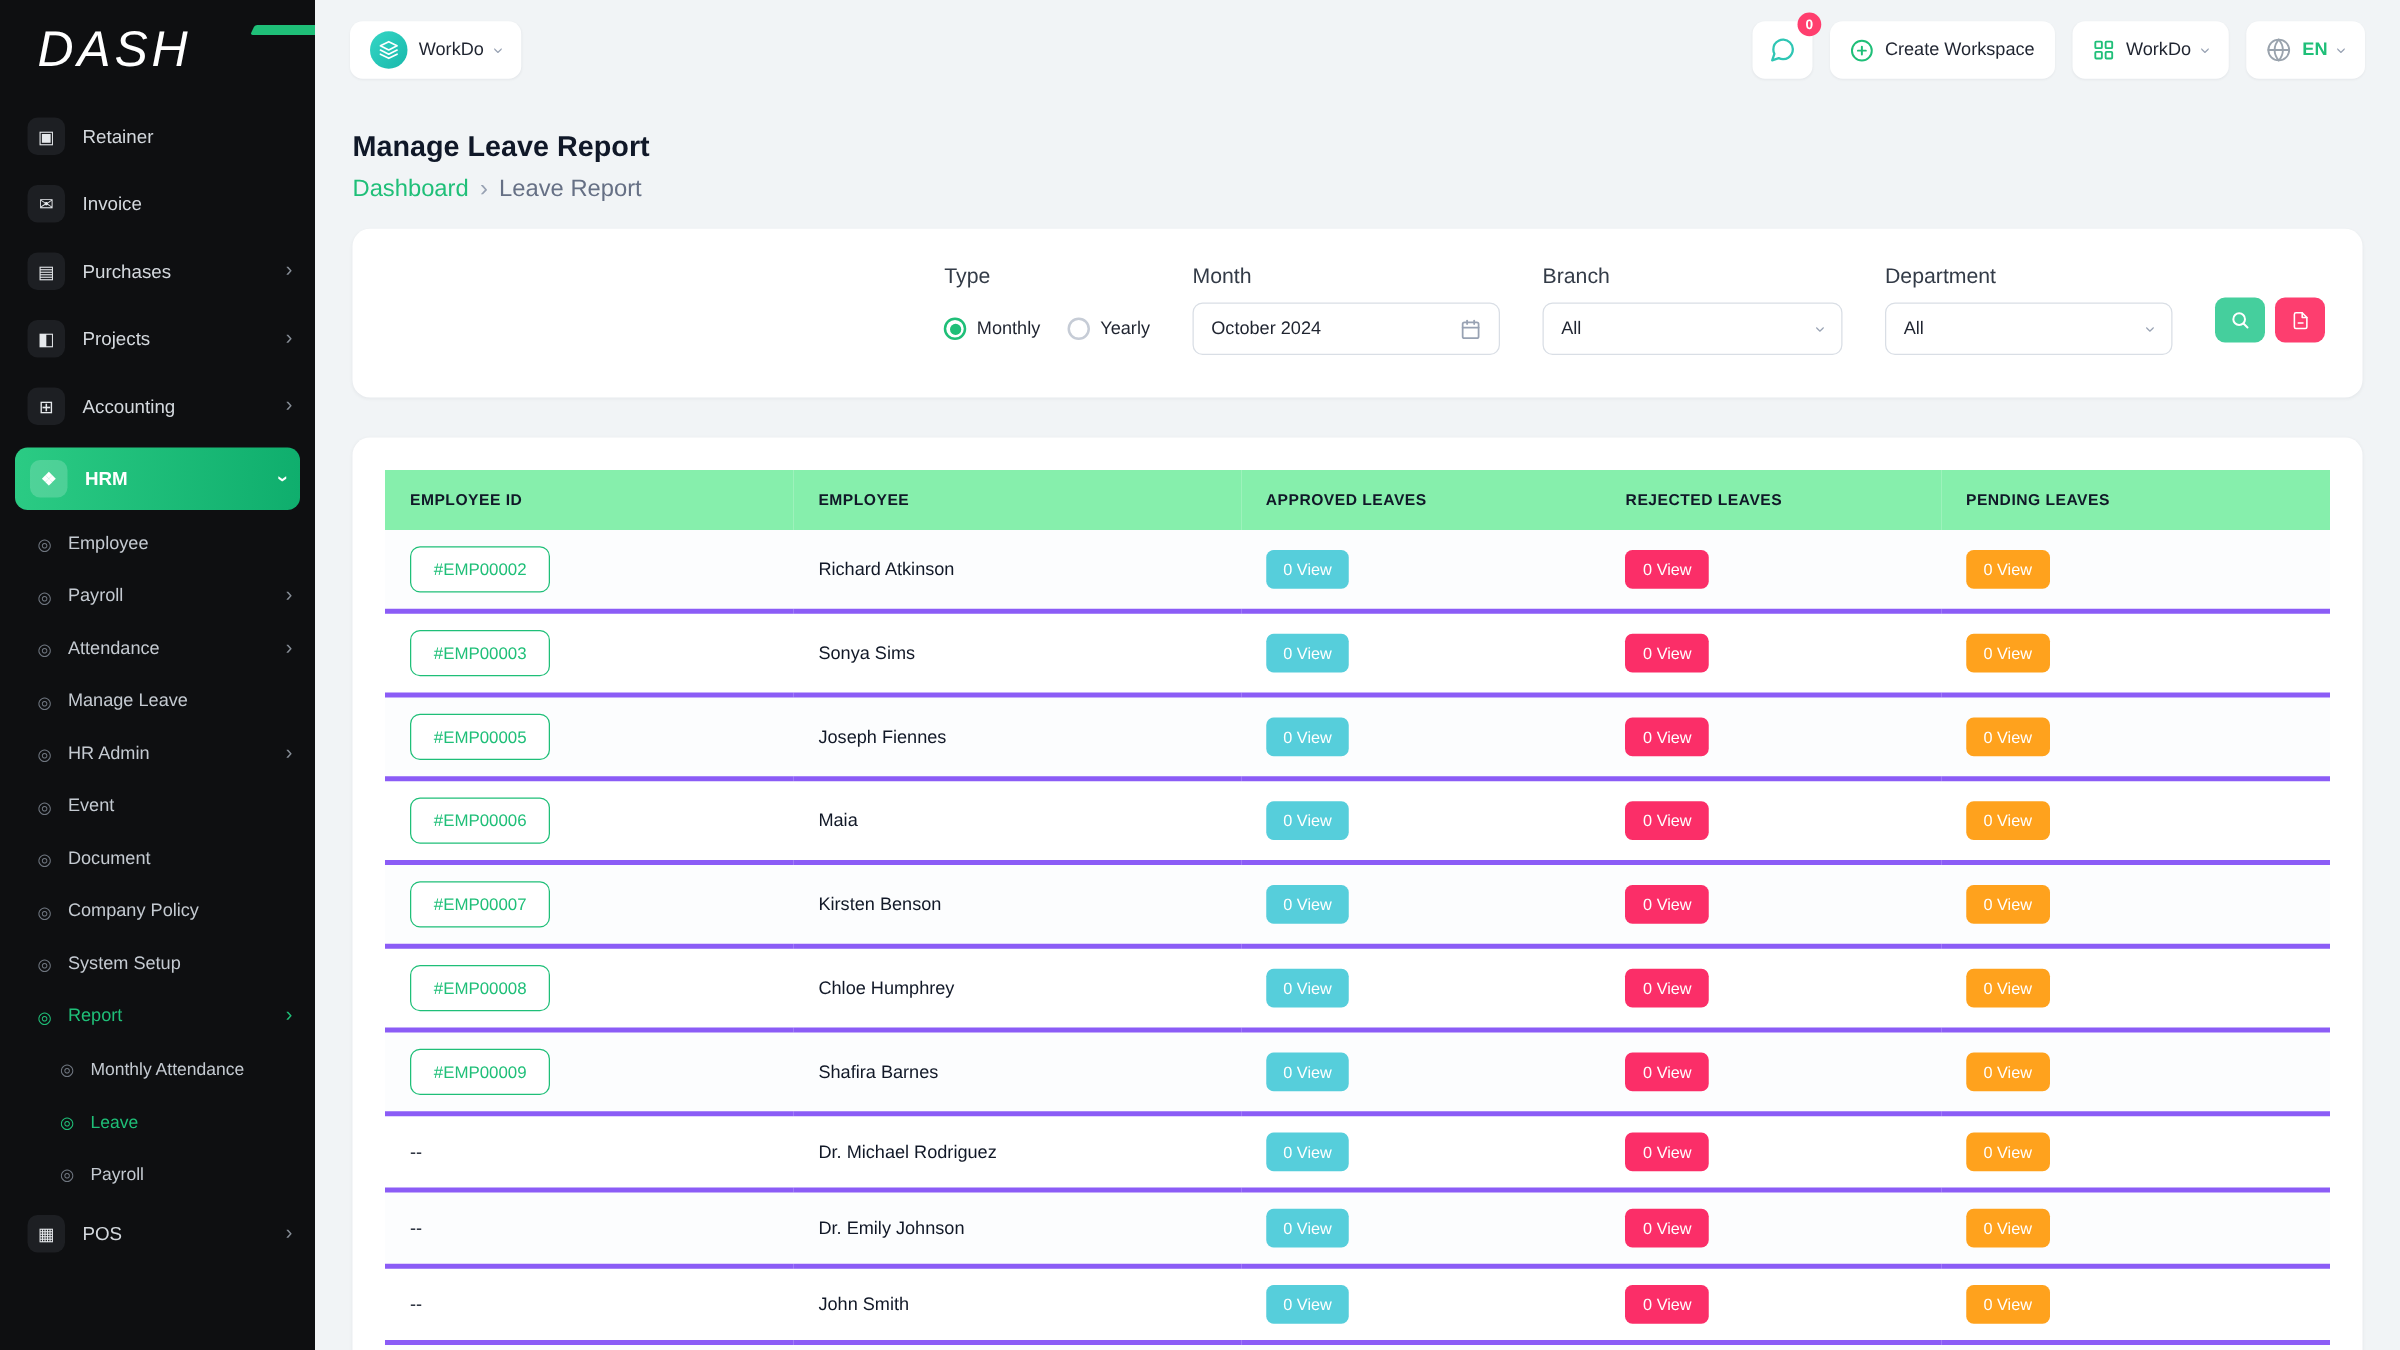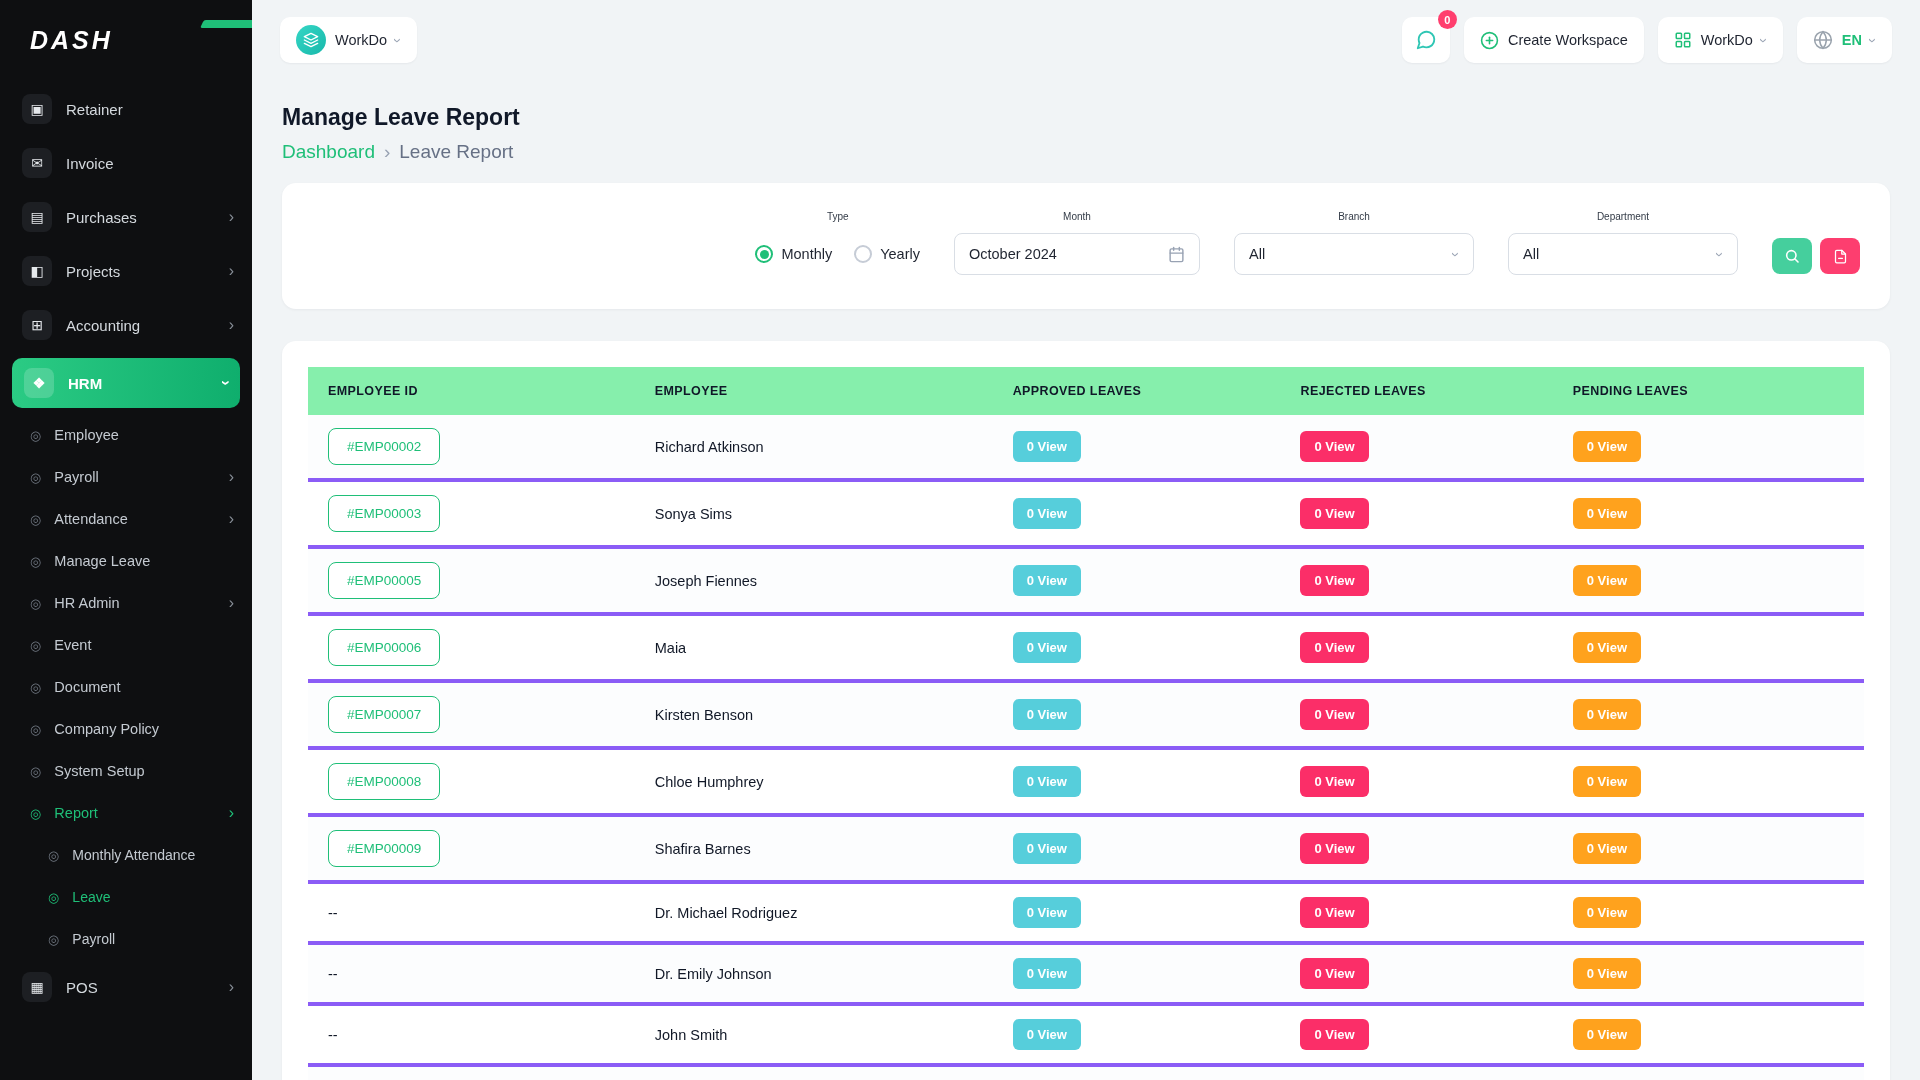--- a/index.html
+++ b/index.html
@@ -24,21 +24,21 @@
   
   .sidebar{
     width:252px; flex-shrink:0; background:#0e0f11; height:1080px;
     display:flex; flex-direction:column; overflow:hidden;
   }
   .logo{
     height:80px; display:flex; align-items:center; padding-left:30px;
     position:relative; flex-shrink:0;
   }
   .logo-text{
-    color:#fff; font-size:25px; font-weight:700; font-style:italic;
+    color:#fff; font-size:40px; font-weight:400; font-style:italic;
     letter-spacing:3px; position:relative;
   }
   .logo-dash{
     position:absolute; right:-14px; top:20px; width:64px; height:8px;
     background:var(--green); transform:skewX(-25deg); border-radius:2px;
   }
   .nav{ flex:1; overflow:hidden; padding-top:2px; }
   .nav-item{
     display:flex; align-items:center; gap:14px; cursor:pointer;
     color:#d4d9de; font-size:15px;
@@ -104,21 +104,21 @@
   .crumb-sep{ color:#98a2b3; }
   .crumb-cur{ color:#667085; }
 
   
   .filter-card{
     margin-top:20px; background:#fff; border-radius:14px;
     box-shadow:0 1px 3px rgba(16,24,40,.05);
     padding:28px 30px 34px; display:flex; justify-content:flex-end;
     gap:34px; align-items:flex-start;
   }
-  .flabel{ font-size:10px; color:#333b47; margin-bottom:11px;text-align:center; }
+  .flabel{ font-size:17px; color:#333b47; margin-bottom:11px; }
   .radios{ display:flex; gap:22px; align-items:center; height:42px; }
   .radio{ display:flex; align-items:center; gap:8px; font-size:14.5px; cursor:pointer; color:#1f2430; }
   .rdot{
     width:18px; height:18px; border-radius:50%; border:2px solid #c6ccd6;
     display:inline-flex; align-items:center; justify-content:center;
   }
   .radio.checked .rdot{ border-color:var(--green); }
   .radio.checked .rdot::after{
     content:""; width:9px; height:9px; border-radius:50%; background:var(--green);
   }
@@ -156,21 +156,21 @@
     padding:13px 20px; font-size:14.5px; color:#111827;
     border-bottom:4px solid #8b5cf6;
   }
   tbody tr:nth-child(odd){ background:#fcfdfe; }
   .emp-id{
     background:#fff; border:1px solid var(--green); color:var(--green);
     font-size:13.5px; padding:10px 18px; border-radius:8px; cursor:pointer;
     font-family:inherit;
   }
   .badge-view{
-    border:none; color:#fff; font-size:13px; font-weight:700;
+    border:none; color:#fff; font-size:13px; font-weight:400;
     padding:8px 14px; border-radius:6px; cursor:pointer; font-family:inherit;
   }
   .badge-teal{ background:var(--teal); }
   .badge-pink{ background:var(--pink); }
   .badge-orange{ background:var(--orange); }
 </style>
 </head>
 <body>
 
 <aside class="sidebar">

